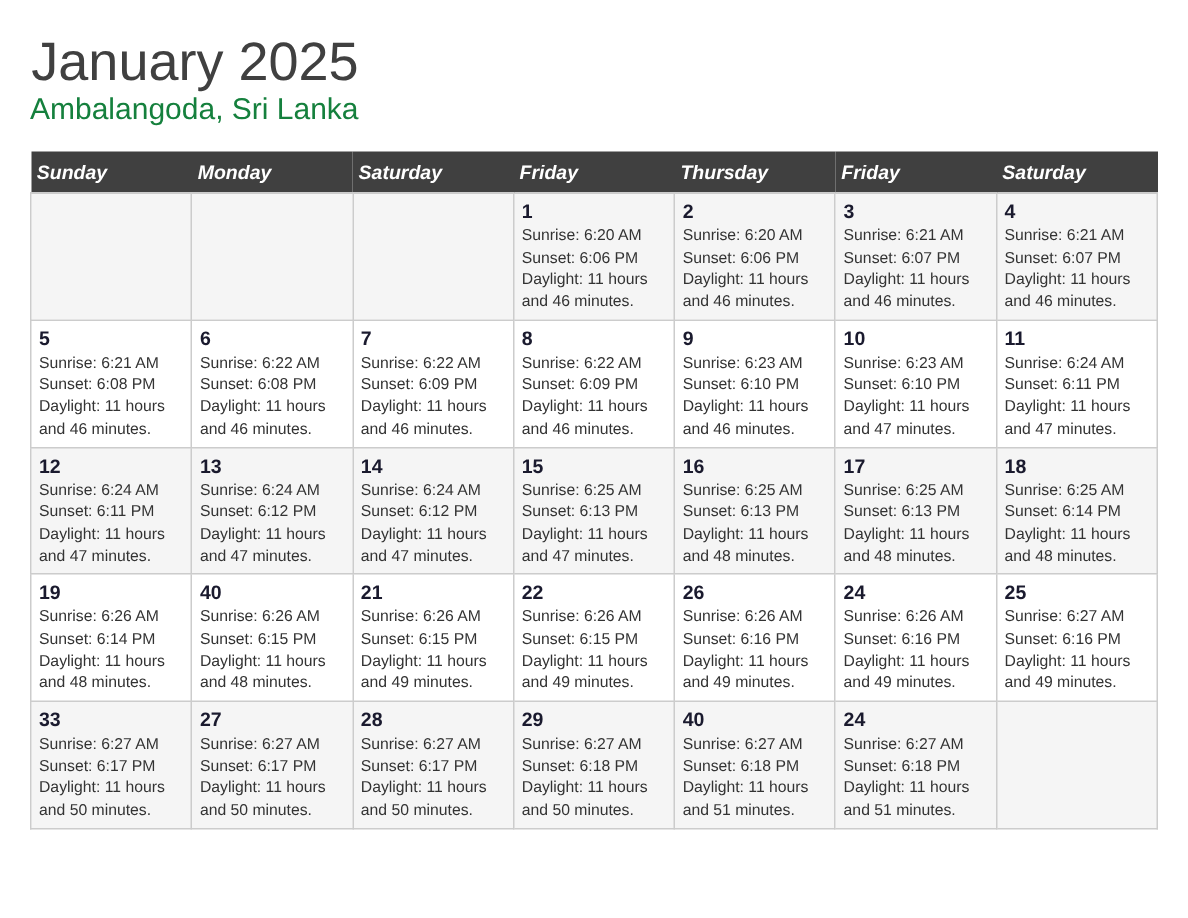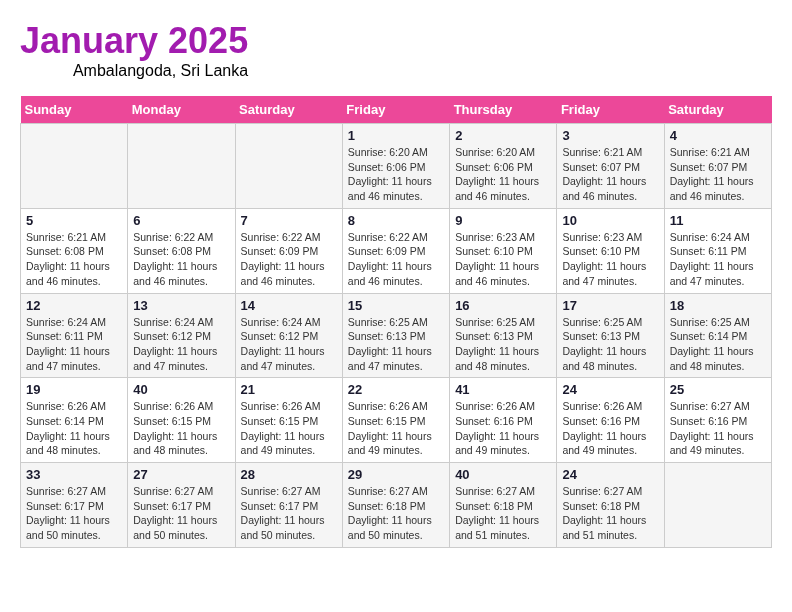--- a/index.html
+++ b/index.html
@@ -30,39 +30,40 @@
     .logo-text .blue { color: #1565c0; }
     .logo-icon {
       width: 36px;
       height: 36px;
     }
     .title-block {
       text-align: right;
     }
     .month-title {
       font-size: 36px;
-      font-weight: bold;
-      color: #a21caf;
+      font-weight: normal;
+      color: #404040;
     }
     .subtitle {
-      font-size: 16px;
-      color: #000000;
+      font-size: 20px;
+      color: #15803d;
     }
     table {
       width: 100%;
       border-collapse: collapse;
       font-size: 11px;
     }
     thead tr th {
-      background-color: #ec4899;
+      background-color: #404040;
       color: #fff;
       padding: 6px 4px;
       text-align: left;
       font-size: 13px;
       font-weight: bold;
+      font-style: italic;
     }
     tbody tr td {
       border: 1px solid #ccc;
       vertical-align: top;
       padding: 4px 5px;
       width: calc(100% / 7);
       height: 80px;
     }
     tbody tr:nth-child(odd) td {
       background-color: #f5f5f5;
@@ -267,21 +268,21 @@
 and 49 minutes.</div>
         </td>
         <td>
           <span class="day-num">22</span>
           <div class="day-info" style="white-space: pre-line;">Sunrise: 6:26 AM
 Sunset: 6:15 PM
 Daylight: 11 hours
 and 49 minutes.</div>
         </td>
         <td>
-          <span class="day-num">41</span>
+          <span class="day-num">26</span>
           <div class="day-info" style="white-space: pre-line;">Sunrise: 6:26 AM
 Sunset: 6:16 PM
 Daylight: 11 hours
 and 49 minutes.</div>
         </td>
         <td>
           <span class="day-num">24</span>
           <div class="day-info" style="white-space: pre-line;">Sunrise: 6:26 AM
 Sunset: 6:16 PM
 Daylight: 11 hours

